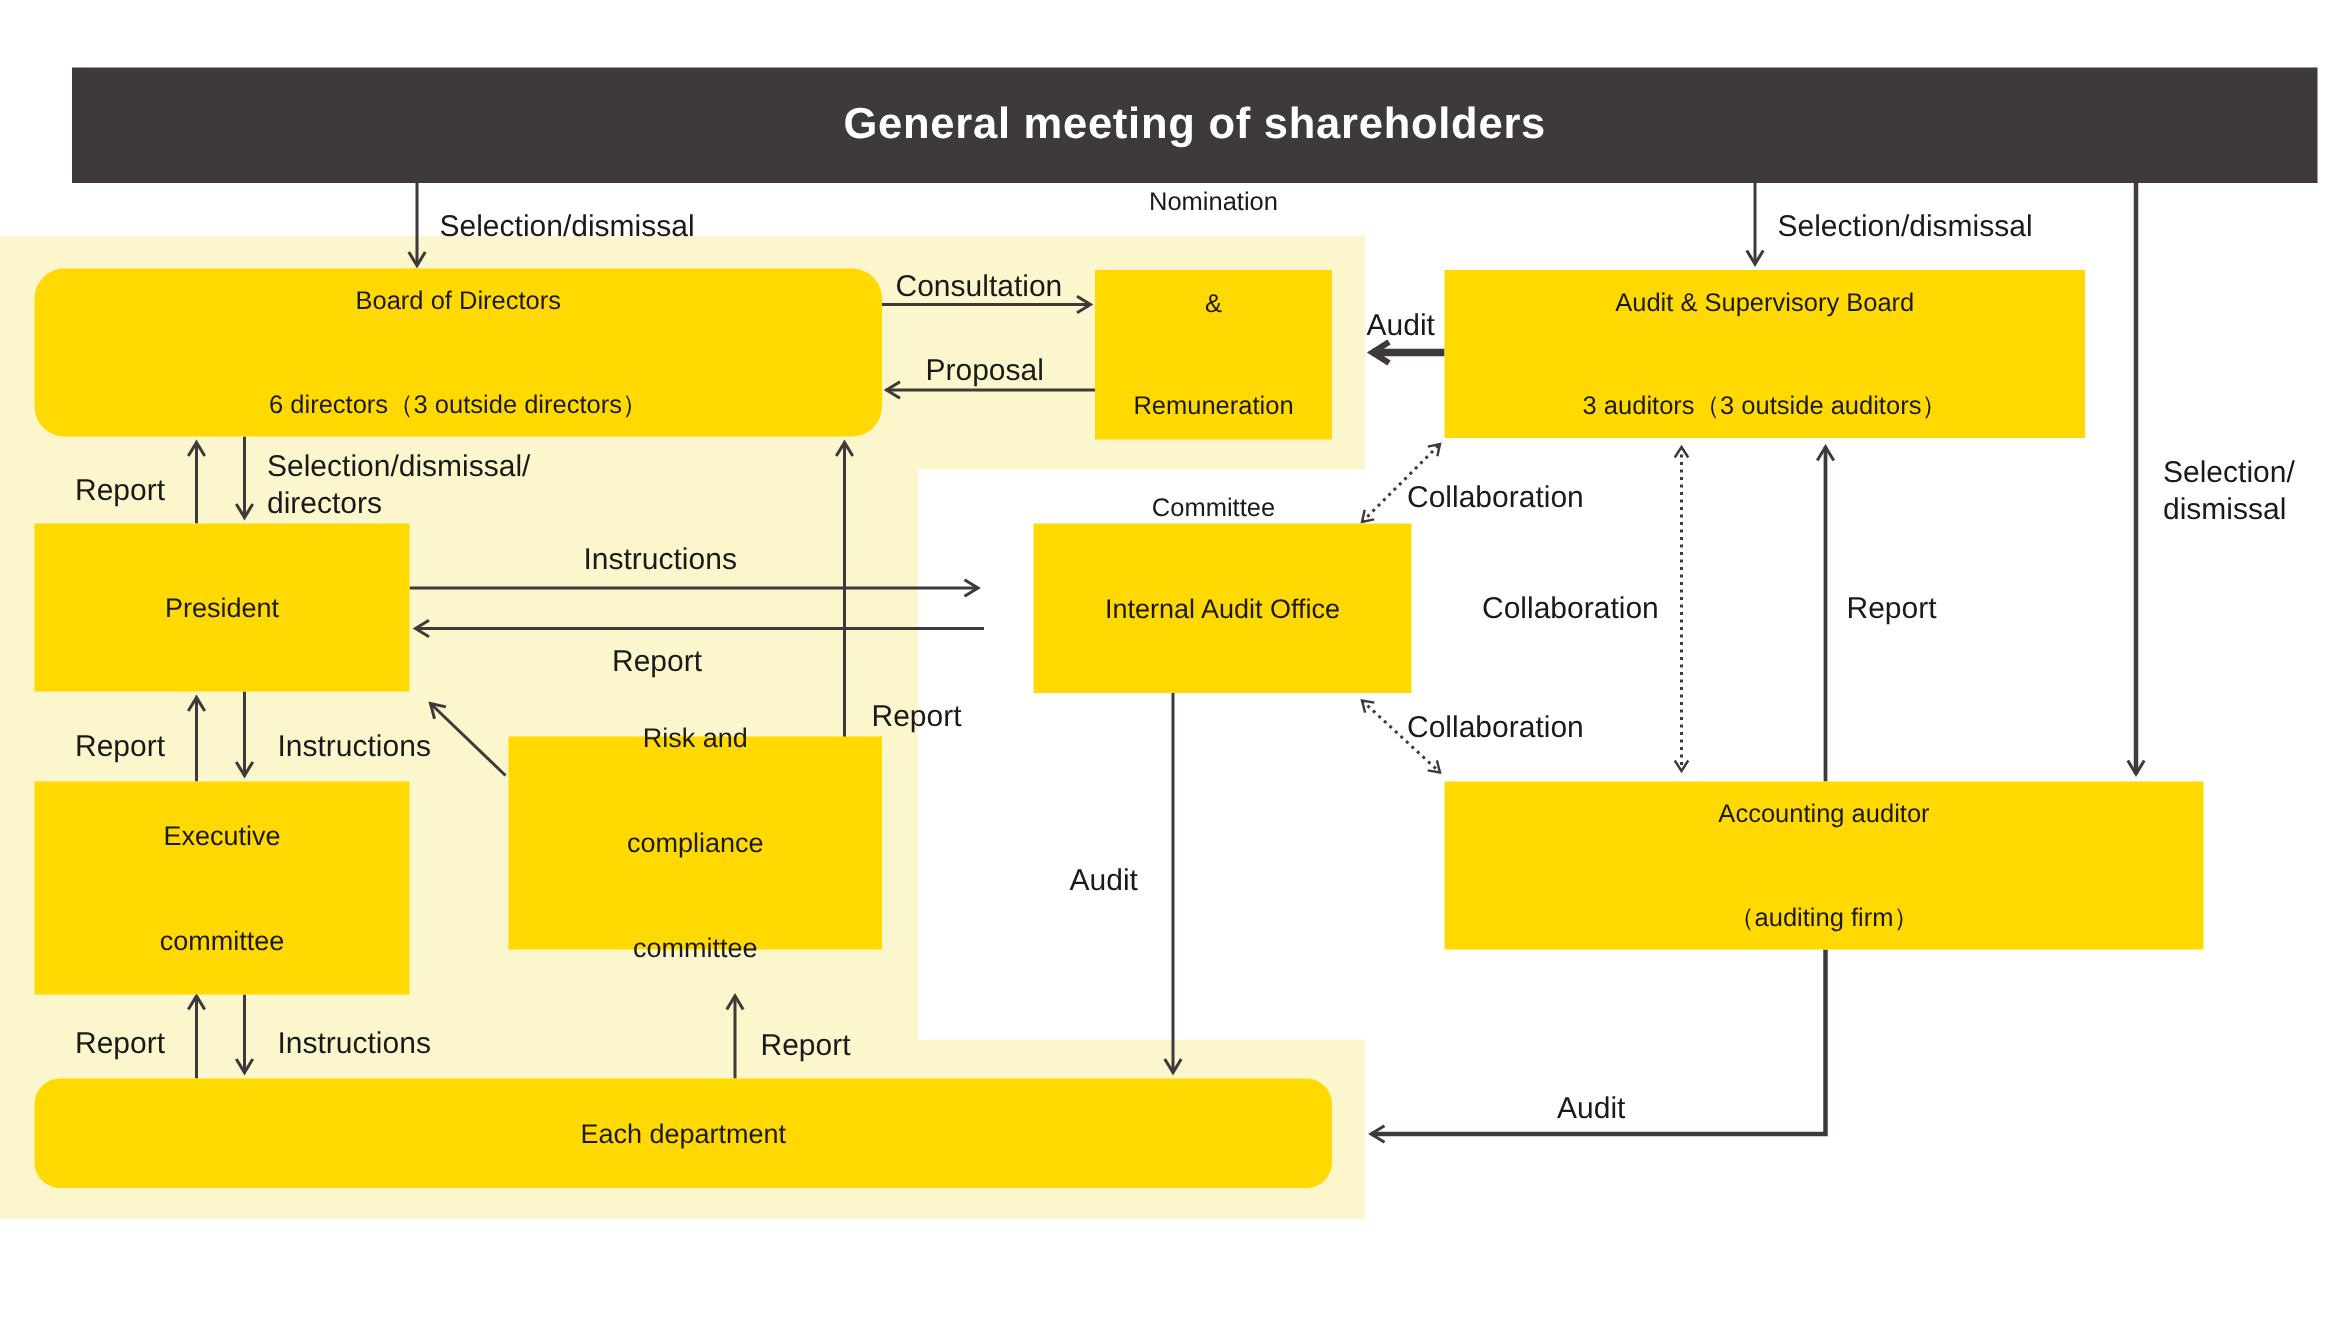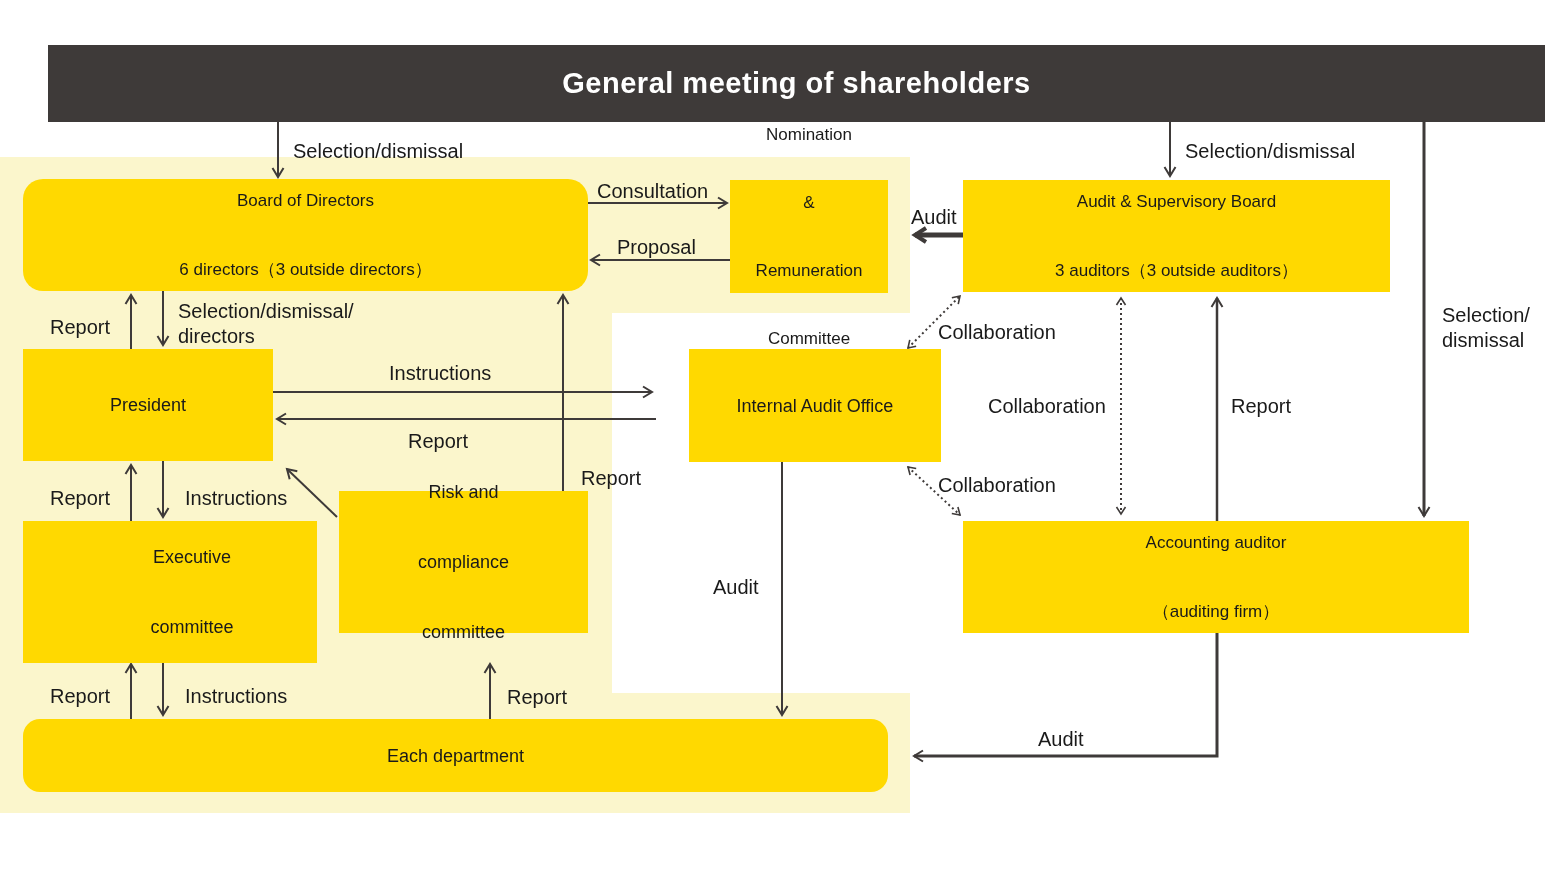--- a/index.html
+++ b/index.html
@@ -22,21 +22,21 @@
     position:absolute;background:#FFD900;color:#1A1A1A;
     display:flex;flex-direction:column;align-items:center;justify-content:center;
     text-align:center;font-size:17px;line-height:26px;gap:43px;
   }
   .box.big{font-size:18px;}
   .b-board{left:23px;top:179px;width:565px;height:112px;border-radius:20px;}
   .b-nomination{left:730px;top:180px;width:158px;height:113px;line-height:25px;}
   .b-asb{left:963px;top:180px;width:427px;height:112px;}
   .b-president{left:23px;top:349px;width:250px;height:112px;}
   .b-iao{left:656px;top:349px;width:252px;height:113px;margin-left:33px;}
-  .b-exec{left:23px;top:521px;width:250px;height:142px;line-height:27px;padding-left:44px;}
+  .b-exec{left:23px;top:521px;width:250px;height:142px;line-height:27px;}
   .b-risk{left:339px;top:491px;width:249px;height:142px;line-height:27px;text-align:center;}
   .b-accounting{left:963px;top:521px;width:506px;height:112px;}
   .b-dept{left:23px;top:719px;width:865px;height:73px;border-radius:17px;}
   .arrows{position:absolute;left:0;top:0;width:1552px;height:881px;pointer-events:none;}
   .lbl{
     position:absolute;color:#1A1A1A;font-size:20px;line-height:25px;
     font-weight:500;white-space:nowrap;
   }
   .lbl.b{font-weight:400;}
 </style>

